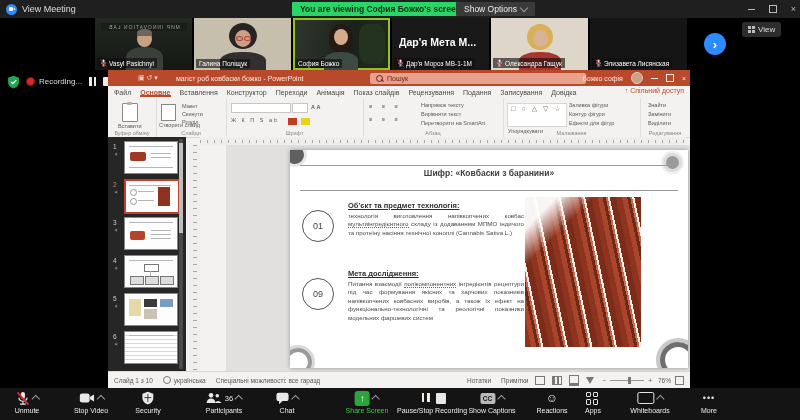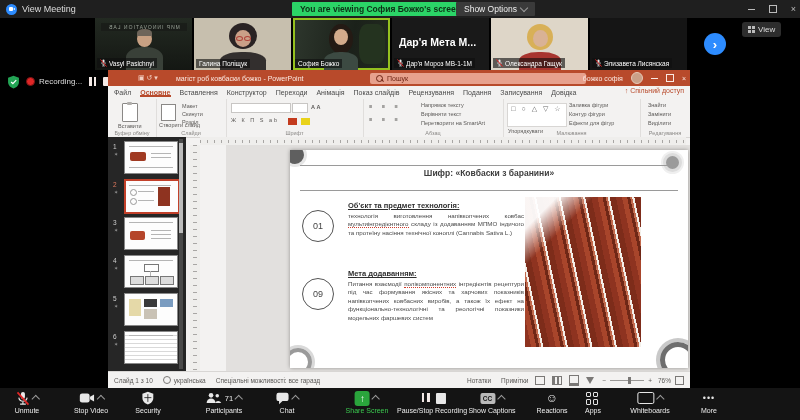--- a/index.html
+++ b/index.html
@@ -395,21 +395,21 @@
       <div class="slide-title" style="top:18px;font-size:8.5px;">Шифр: «Ковбаски з баранини»</div>
       <span class="hairline" style="top:40px;"></span>
 
       <div class="numcirc" style="left:12px;top:60px;">01</div>
       <div class="sec-head" style="top:51px;">Об'єкт та предмет технологія:</div>
       <div class="sec-body" style="top:62px;">
         <span>технологія виготовлення напівкопчених ковбас </span><span class="spell">мультиінгредієнтного</span><span> складу із додаванням МПМО індичого та протеїну насіння технічної коноплі (Cannabis Sativa L.)</span>
       </div>
 
       <div class="numcirc" style="left:12px;top:128px;">09</div>
-      <div class="sec-head" style="top:119px;">Мета додаванням:</div>
+      <div class="sec-head" style="top:119px;">Мета дослідження:</div>
       <div class="sec-body" style="top:130px;">
         <span>Питання взаємодії </span><span class="spell">полікомпонентних</span><span> інгредієнтів рецептури під час формування якісних та харчових показників напівкопчених ковбасних виробів, а також їх ефект на функціонально-технологічні та реологічні показники модельних фаршевих систем</span>
       </div>
 
       <div id="sausage-img"></div>
     </div>
     <div id="vscroll">
         <i></i>
       </div>
   </div>
@@ -471,21 +471,21 @@
   </div>
 
   <div class="tb-item" style="left:224px;">
     <div class="tb-top">
       <svg width="16" height="12" viewBox="0 0 18 13">
         <circle cx="6" cy="3.5" r="2.6" fill="#e8e8e8"></circle>
         <path d="M1 12 a5 5 0 0 1 10 0 Z" fill="#e8e8e8"></path>
         <circle cx="13" cy="4" r="2" fill="#e8e8e8"></circle>
         <path d="M10.5 12 a4 4 0 0 1 7 0 Z" fill="#e8e8e8"></path>
       </svg>
-      <span class="count">71</span>
+      <span class="count">36</span>
       <span class="caret-up"></span>
     </div>
     <span class="tb-label">Participants</span>
   </div>
 
   <div class="tb-item" style="left:287px;">
     <div class="tb-top">
       <svg width="14" height="13" viewBox="0 0 16 15">
         <rect x="1" y="1" width="14" height="9.5" rx="2.5" fill="#e8e8e8"></rect>
         <path d="M4 10.5 L4 14 L8 10.5 Z" fill="#e8e8e8"></path>

